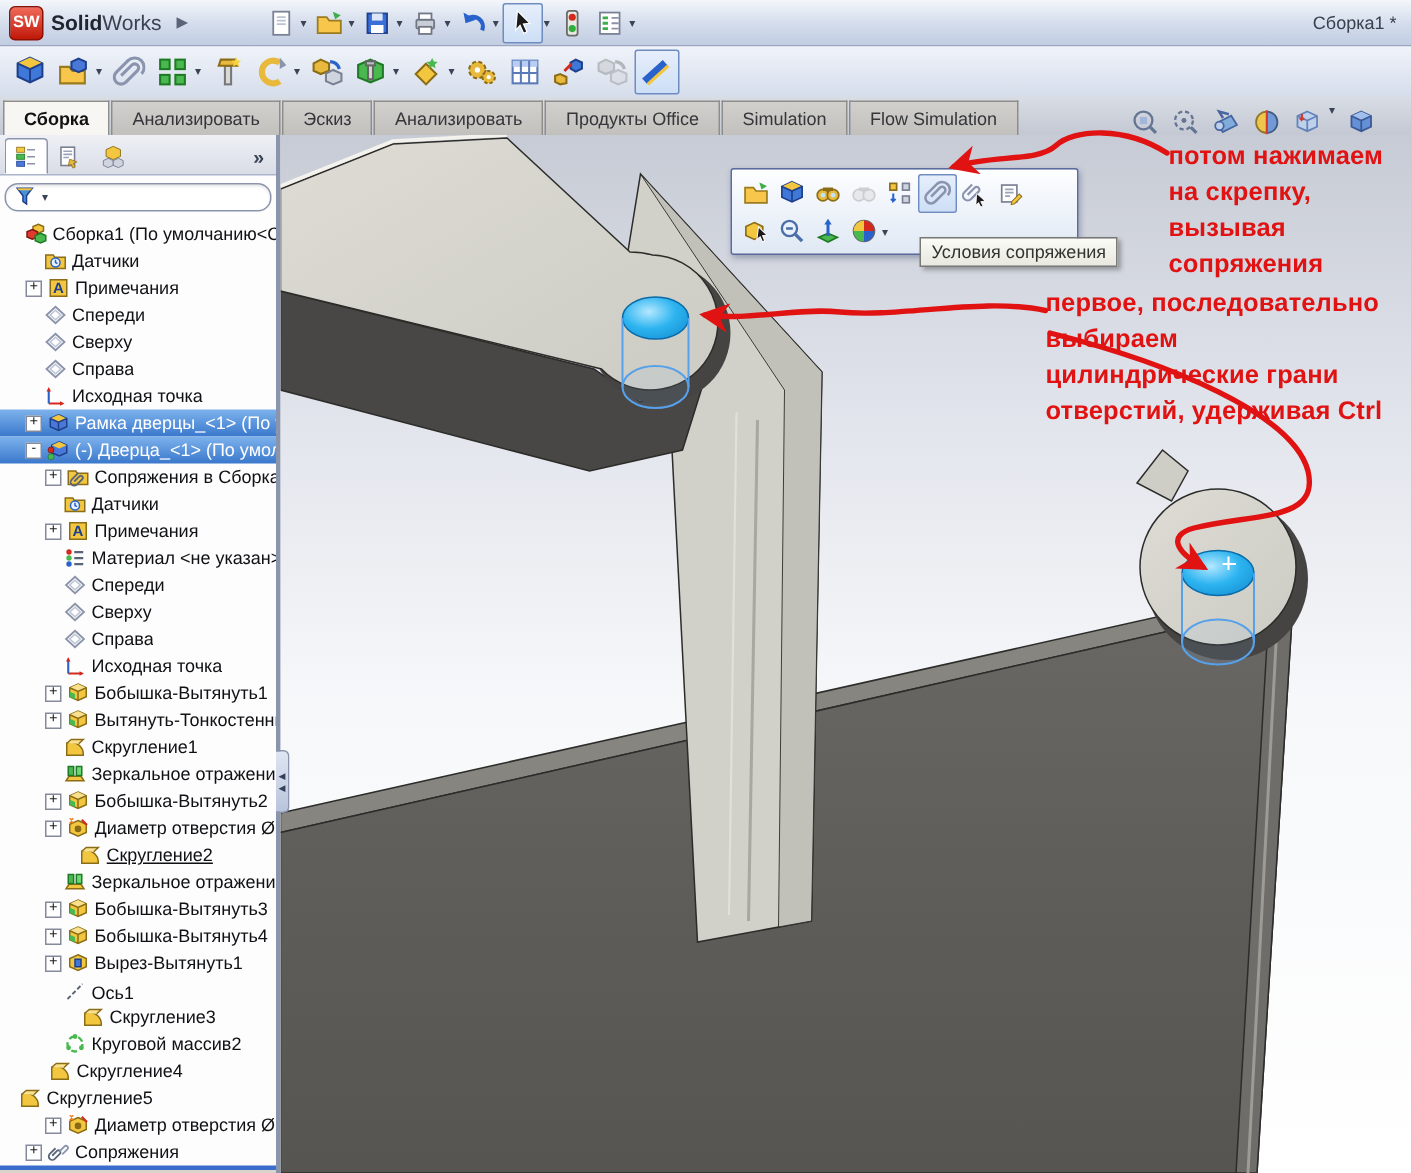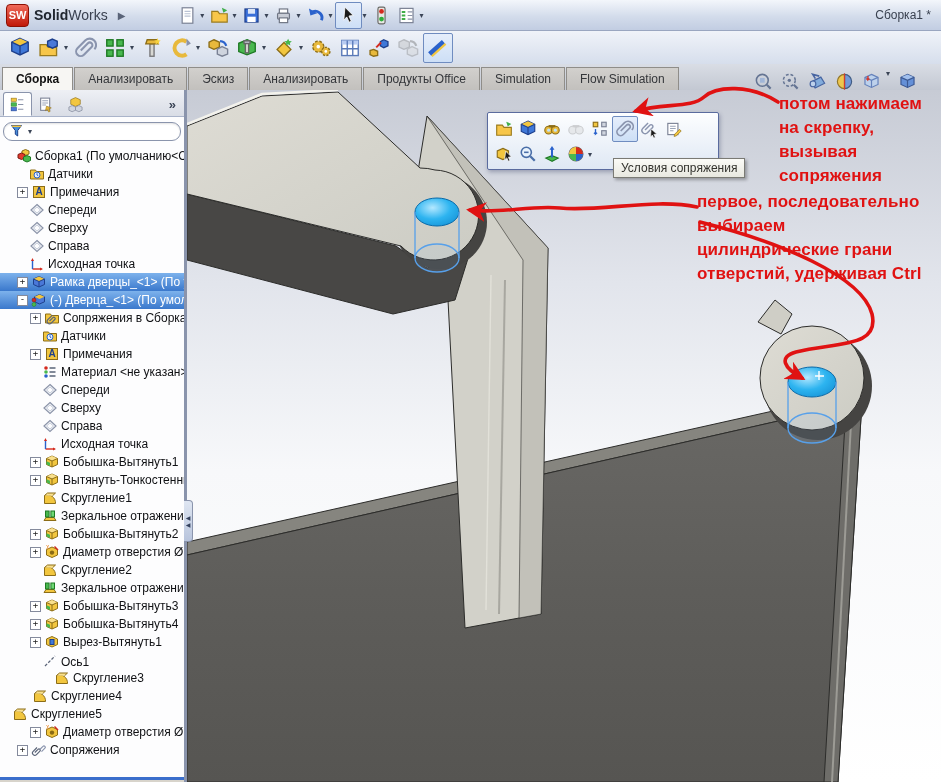--- a/index.html
+++ b/index.html
@@ -563,21 +563,21 @@
           <div class="trow" style="padding-left: 30px;">
             <span class="texp">+</span>
             <span class="ticon"><svg viewBox="0 0 16 16" width="100%" height="100%">
                 <path d="M8 3l5.5 2.5v5.5L8 13.5 2.5 11V5.5z" fill="#f2c63f" stroke="#8c6d17"></path>
                 <circle cx="8" cy="8.6" r="2.2" fill="#8a6a14"></circle>
                 <path d="M10.5 2.5l3.5 3.5" stroke="#d42a1e" stroke-width="1.4"></path>
                 <path d="M2.5 1.5l1.2 1 1.2-1M2.5 4.7l1.2-1 1.2 1" stroke="#e8801e" fill="none"></path>
               </svg></span>
             <span class="tlabel">Диаметр отверстия Ø6</span>
           </div>
-          <div class="trow" style="padding-left: 30px;">
+          <div class="trow" style="padding-left: 40px; text-decoration: underline;">
             <span class="texp empty"></span>
             <span class="ticon"><svg viewBox="0 0 16 16" width="100%" height="100%">
                 <path d="M2.5 13.5V5.5A8 8 0 0 1 13.5 13.5z" fill="#f2c63f" stroke="#8c6d17"></path>
                 <path d="M2.5 5.5L5.5 3h8l-3 2.8" fill="#f9e08c" stroke="#8c6d17"></path>
               </svg></span>
             <span class="tlabel">Скругление2</span>
           </div>
           <div class="trow" style="padding-left: 30px;">
             <span class="texp empty"></span>
             <span class="ticon"><svg viewBox="0 0 16 16" width="100%" height="100%">
@@ -622,20 +622,30 @@
               </svg></span>
             <span class="tlabel">Ось1</span>
           </div>
           <div class="trow" style="padding-left: 42px;">
             <span class="texp empty"></span>
             <span class="ticon"><svg viewBox="0 0 16 16" width="100%" height="100%">
                 <path d="M2.5 13.5V5.5A8 8 0 0 1 13.5 13.5z" fill="#f2c63f" stroke="#8c6d17"></path>
                 <path d="M2.5 5.5L5.5 3h8l-3 2.8" fill="#f9e08c" stroke="#8c6d17"></path>
               </svg></span>
             <span class="tlabel">Скругление3</span>
+          </div>
+          <div class="trow" style="padding-left: 30px;">
+            <span class="texp empty"></span>
+            <span class="ticon"><svg viewBox="0 0 16 16" width="100%" height="100%">
+                <circle cx="8" cy="8" r="5" fill="none" stroke="#49b84f" stroke-width="1.6" stroke-dasharray="4 2.4"></circle>
+                <circle cx="8" cy="3" r="1.6" fill="#49b84f"></circle>
+                <circle cx="12.3" cy="10.5" r="1.6" fill="#49b84f"></circle>
+                <circle cx="3.7" cy="10.5" r="1.6" fill="#49b84f"></circle>
+              </svg></span>
+            <span class="tlabel">Круговой массив2</span>
           </div>
           <div class="trow" style="padding-left: 20px;">
             <span class="texp empty"></span>
             <span class="ticon"><svg viewBox="0 0 16 16" width="100%" height="100%">
                 <path d="M2.5 13.5V5.5A8 8 0 0 1 13.5 13.5z" fill="#f2c63f" stroke="#8c6d17"></path>
                 <path d="M2.5 5.5L5.5 3h8l-3 2.8" fill="#f9e08c" stroke="#8c6d17"></path>
               </svg></span>
             <span class="tlabel">Скругление4</span>
           </div>
           <div class="trow" style="">

